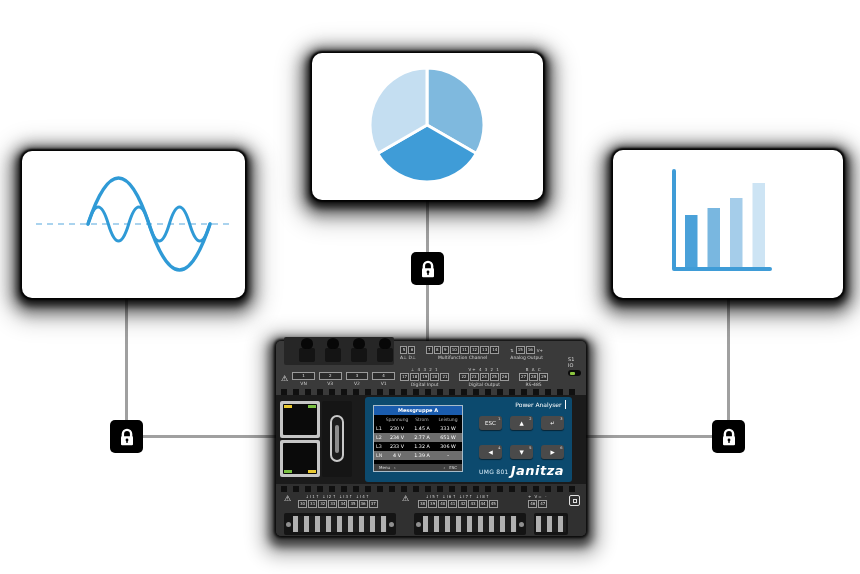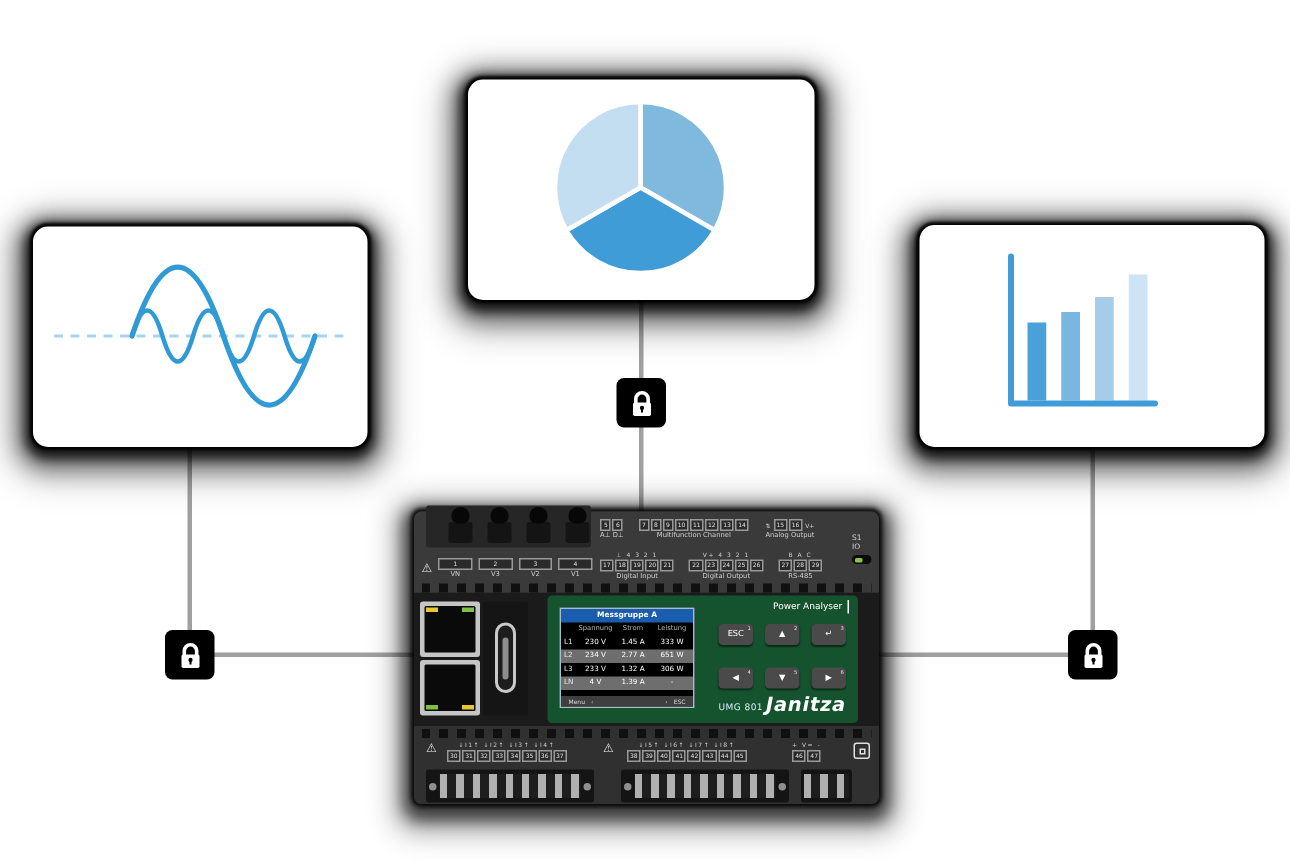--- a/index.html
+++ b/index.html
@@ -61,21 +61,21 @@
   
   .eth { position:absolute; left:4px; width:40px; height:37px; background:#c6c6c6; border-radius:2px; padding:3px; }
   .eth .jack { position:relative; width:100%; height:100%; background:#0a0a0a; border-radius:1px; }
   .eth .led { position:absolute; width:8px; height:3px; }
   .led-y { background:#e8c832; } .led-g { background:#7bc143; }
   #usb-recess { position:absolute; left:46px; top:60px; width:30px; height:76px; background:#151515; border-radius:2px; }
   #usb-conn { position:absolute; left:8px; top:14px; width:14px; height:47px; border:2px solid #c9c9c9; border-radius:7px; background:#1d1d1d; }
   #usb-conn i { position:absolute; left:3px; top:8px; width:4px; height:28px; background:#8d8d8d; border-radius:2px; }
 
   
-  #panel { position:absolute; left:89px; top:56px; width:207px; height:85px; background:#14532d; border-radius:3px; }
+  #panel { position:absolute; left:89px; top:56px; width:207px; height:85px; background:#0c4a6e; border-radius:3px; }
   #brand-top { position:absolute; top:3px; right:6px; font-size:6px; color:#fff; display:flex; align-items:center; gap:3px; }
   #brand-top b { display:block; width:1.5px; height:9px; background:#fff; }
   #umg { position:absolute; left:114px; bottom:7px; font-size:6px; color:#d9edf9; letter-spacing:0.3px; }
   #janitza { position:absolute; right:8px; bottom:4px; font-size:13px; font-style:italic; font-weight:bold; color:#fff; letter-spacing:0.5px; }
 
   
   #lcd { position:absolute; left:8px; top:8px; width:90px; height:67px; background:#000; border:1px solid #a8bcc9; }
   #lcd-title { height:9px; background:#1a5cae; color:#fff; font-size:5px; line-height:9px; text-align:center; font-weight:bold; }
   .drow { display:grid; grid-template-columns:10px 26px 24px 28px; height:9px; align-items:center; }
   .drow span { font-size:4.8px; color:#fff; text-align:center; white-space:nowrap; }

